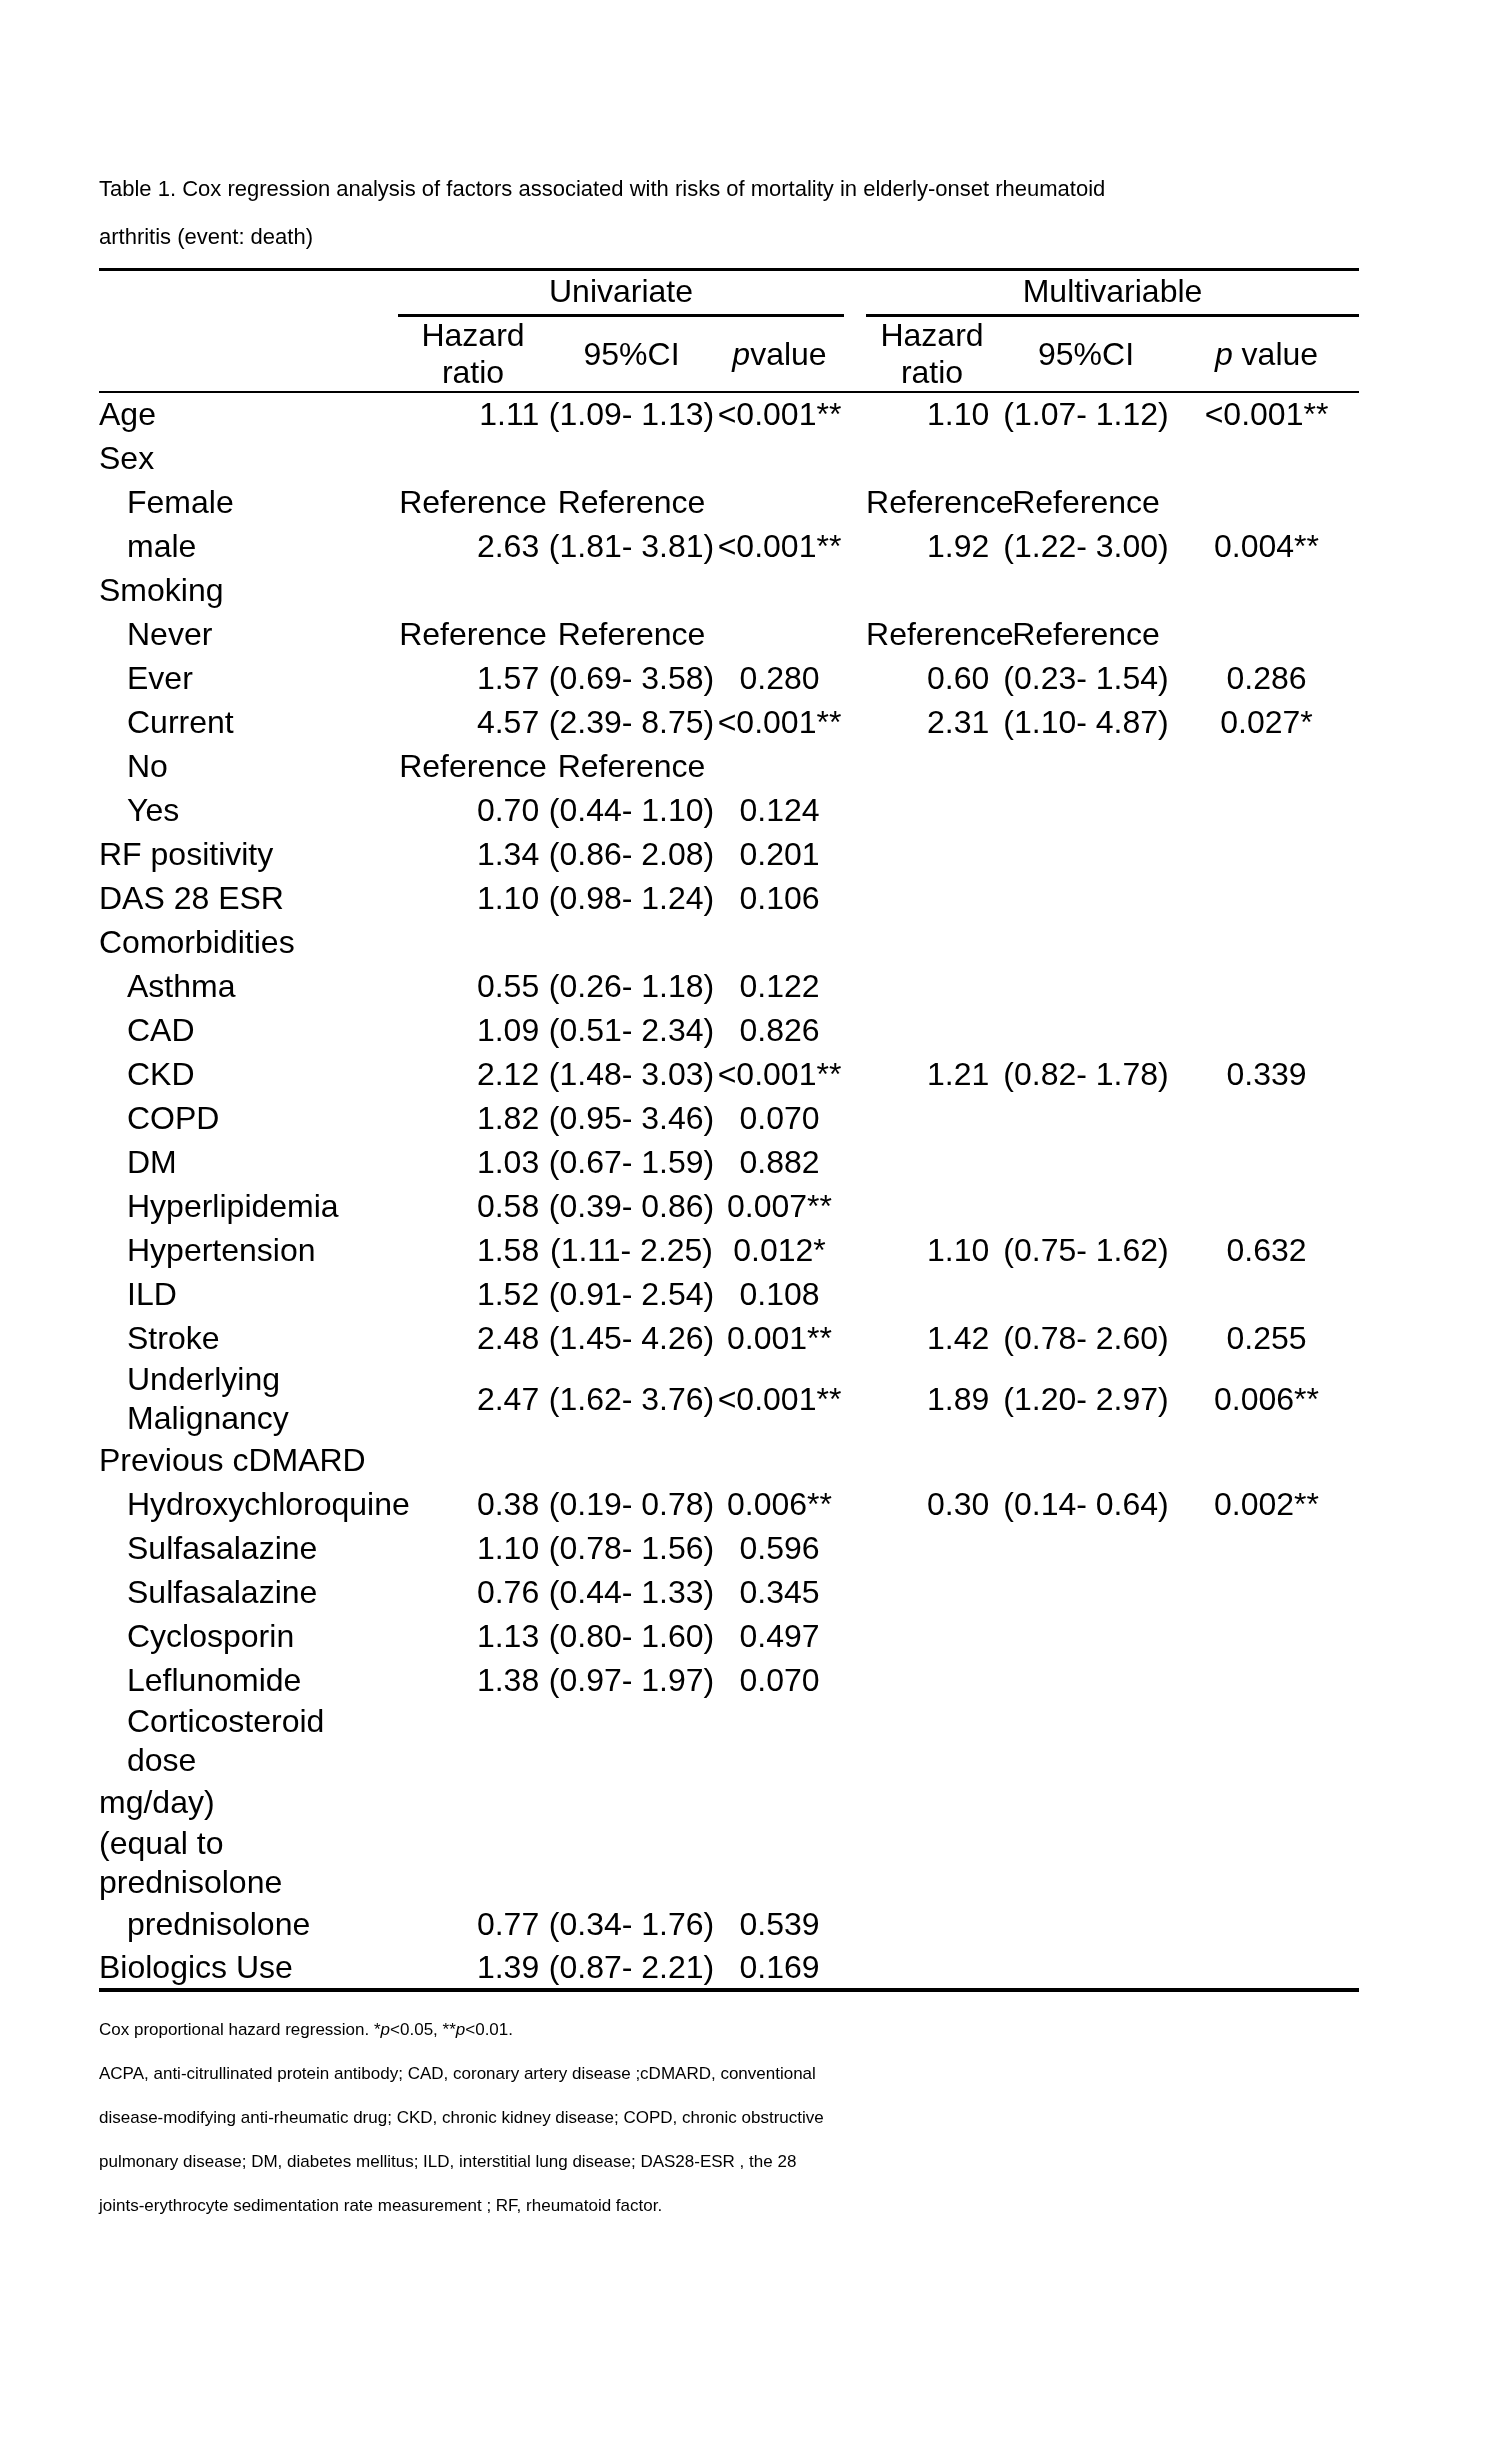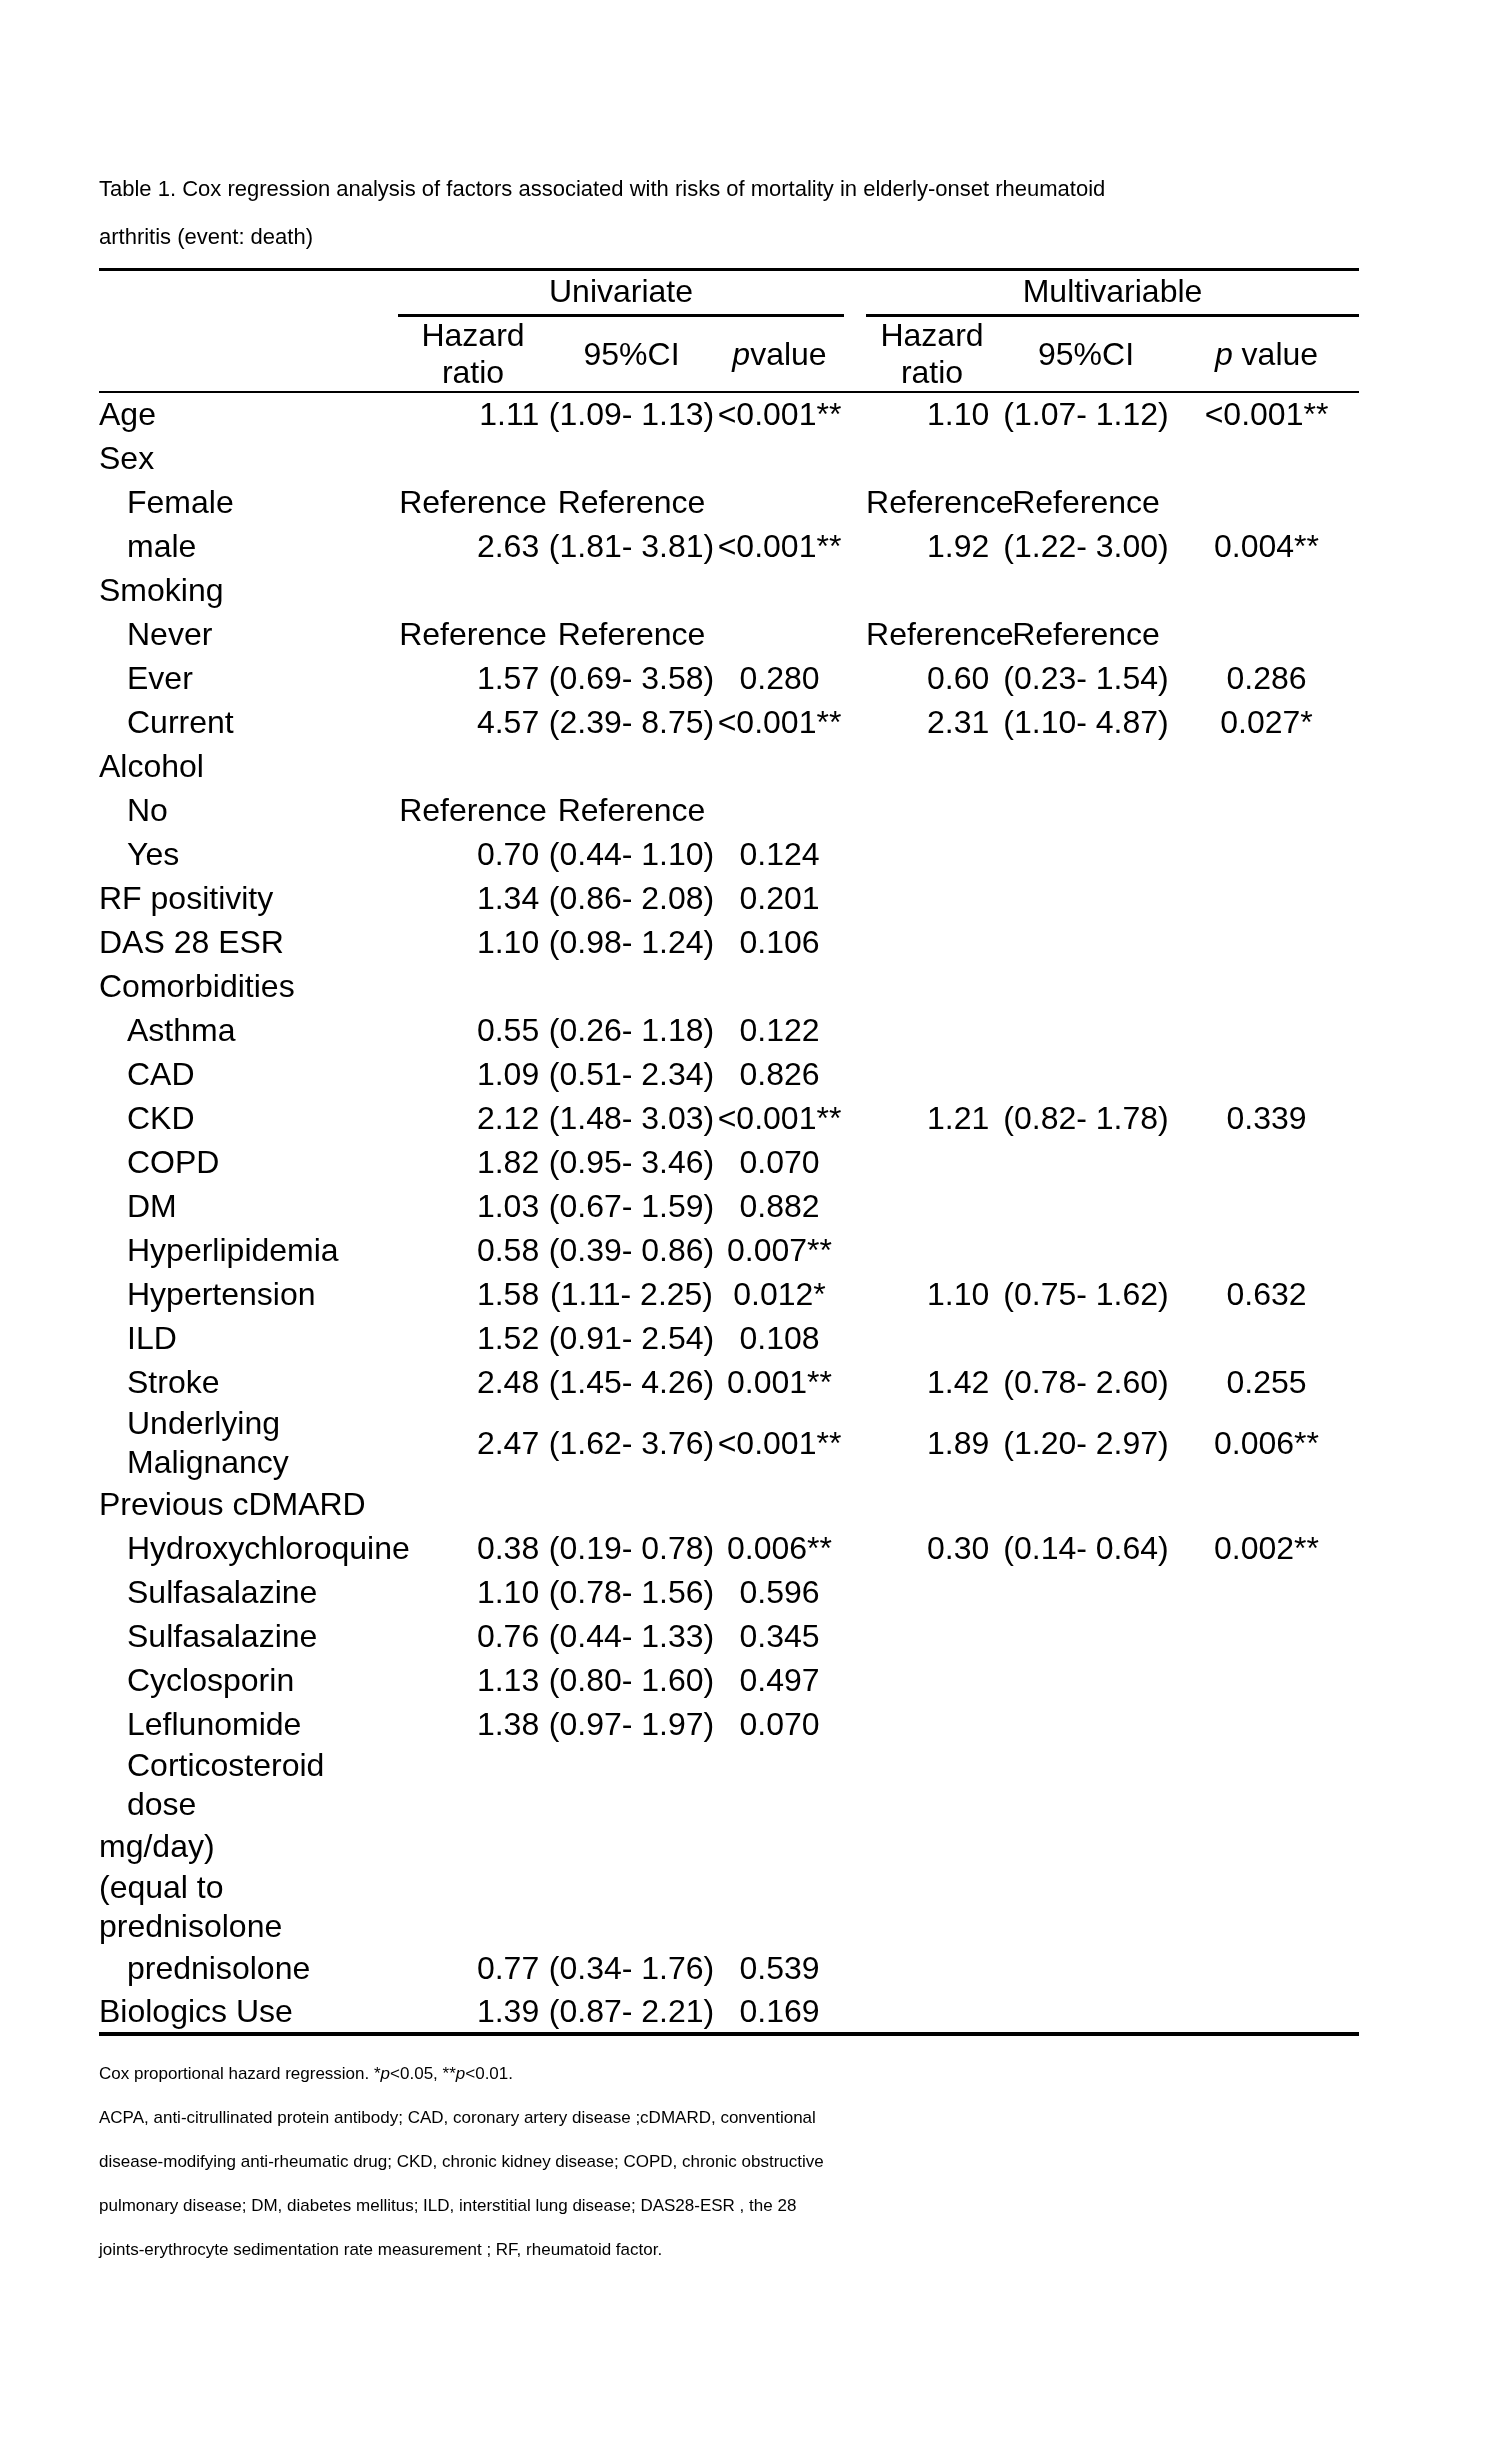--- a/index.html
+++ b/index.html
@@ -194,30 +194,20 @@
           <td class="lbl ind">Current</td>
           <td class="hr">4.57</td>
           <td class="ci">(2.39- 8.75)</td>
           <td class="pv">&lt;0.001**</td>
           <td class="gap"></td>
           <td class="hr">2.31</td>
           <td class="ci">(1.10- 4.87)</td>
           <td class="pv">0.027*</td>
         </tr>
         <tr>
-          <td class="lbl">Alcohol</td>
-          <td class="hr"></td>
-          <td class="ci"></td>
-          <td class="pv"></td>
-          <td class="gap"></td>
-          <td class="hr"></td>
-          <td class="ci"></td>
-          <td class="pv"></td>
-        </tr>
-        <tr>
           <td class="lbl ind">No</td>
           <td class="hr ref">Reference</td>
           <td class="ci ref">Reference</td>
           <td class="pv"></td>
           <td class="gap"></td>
           <td class="hr"></td>
           <td class="ci"></td>
           <td class="pv"></td>
         </tr>
         <tr>

